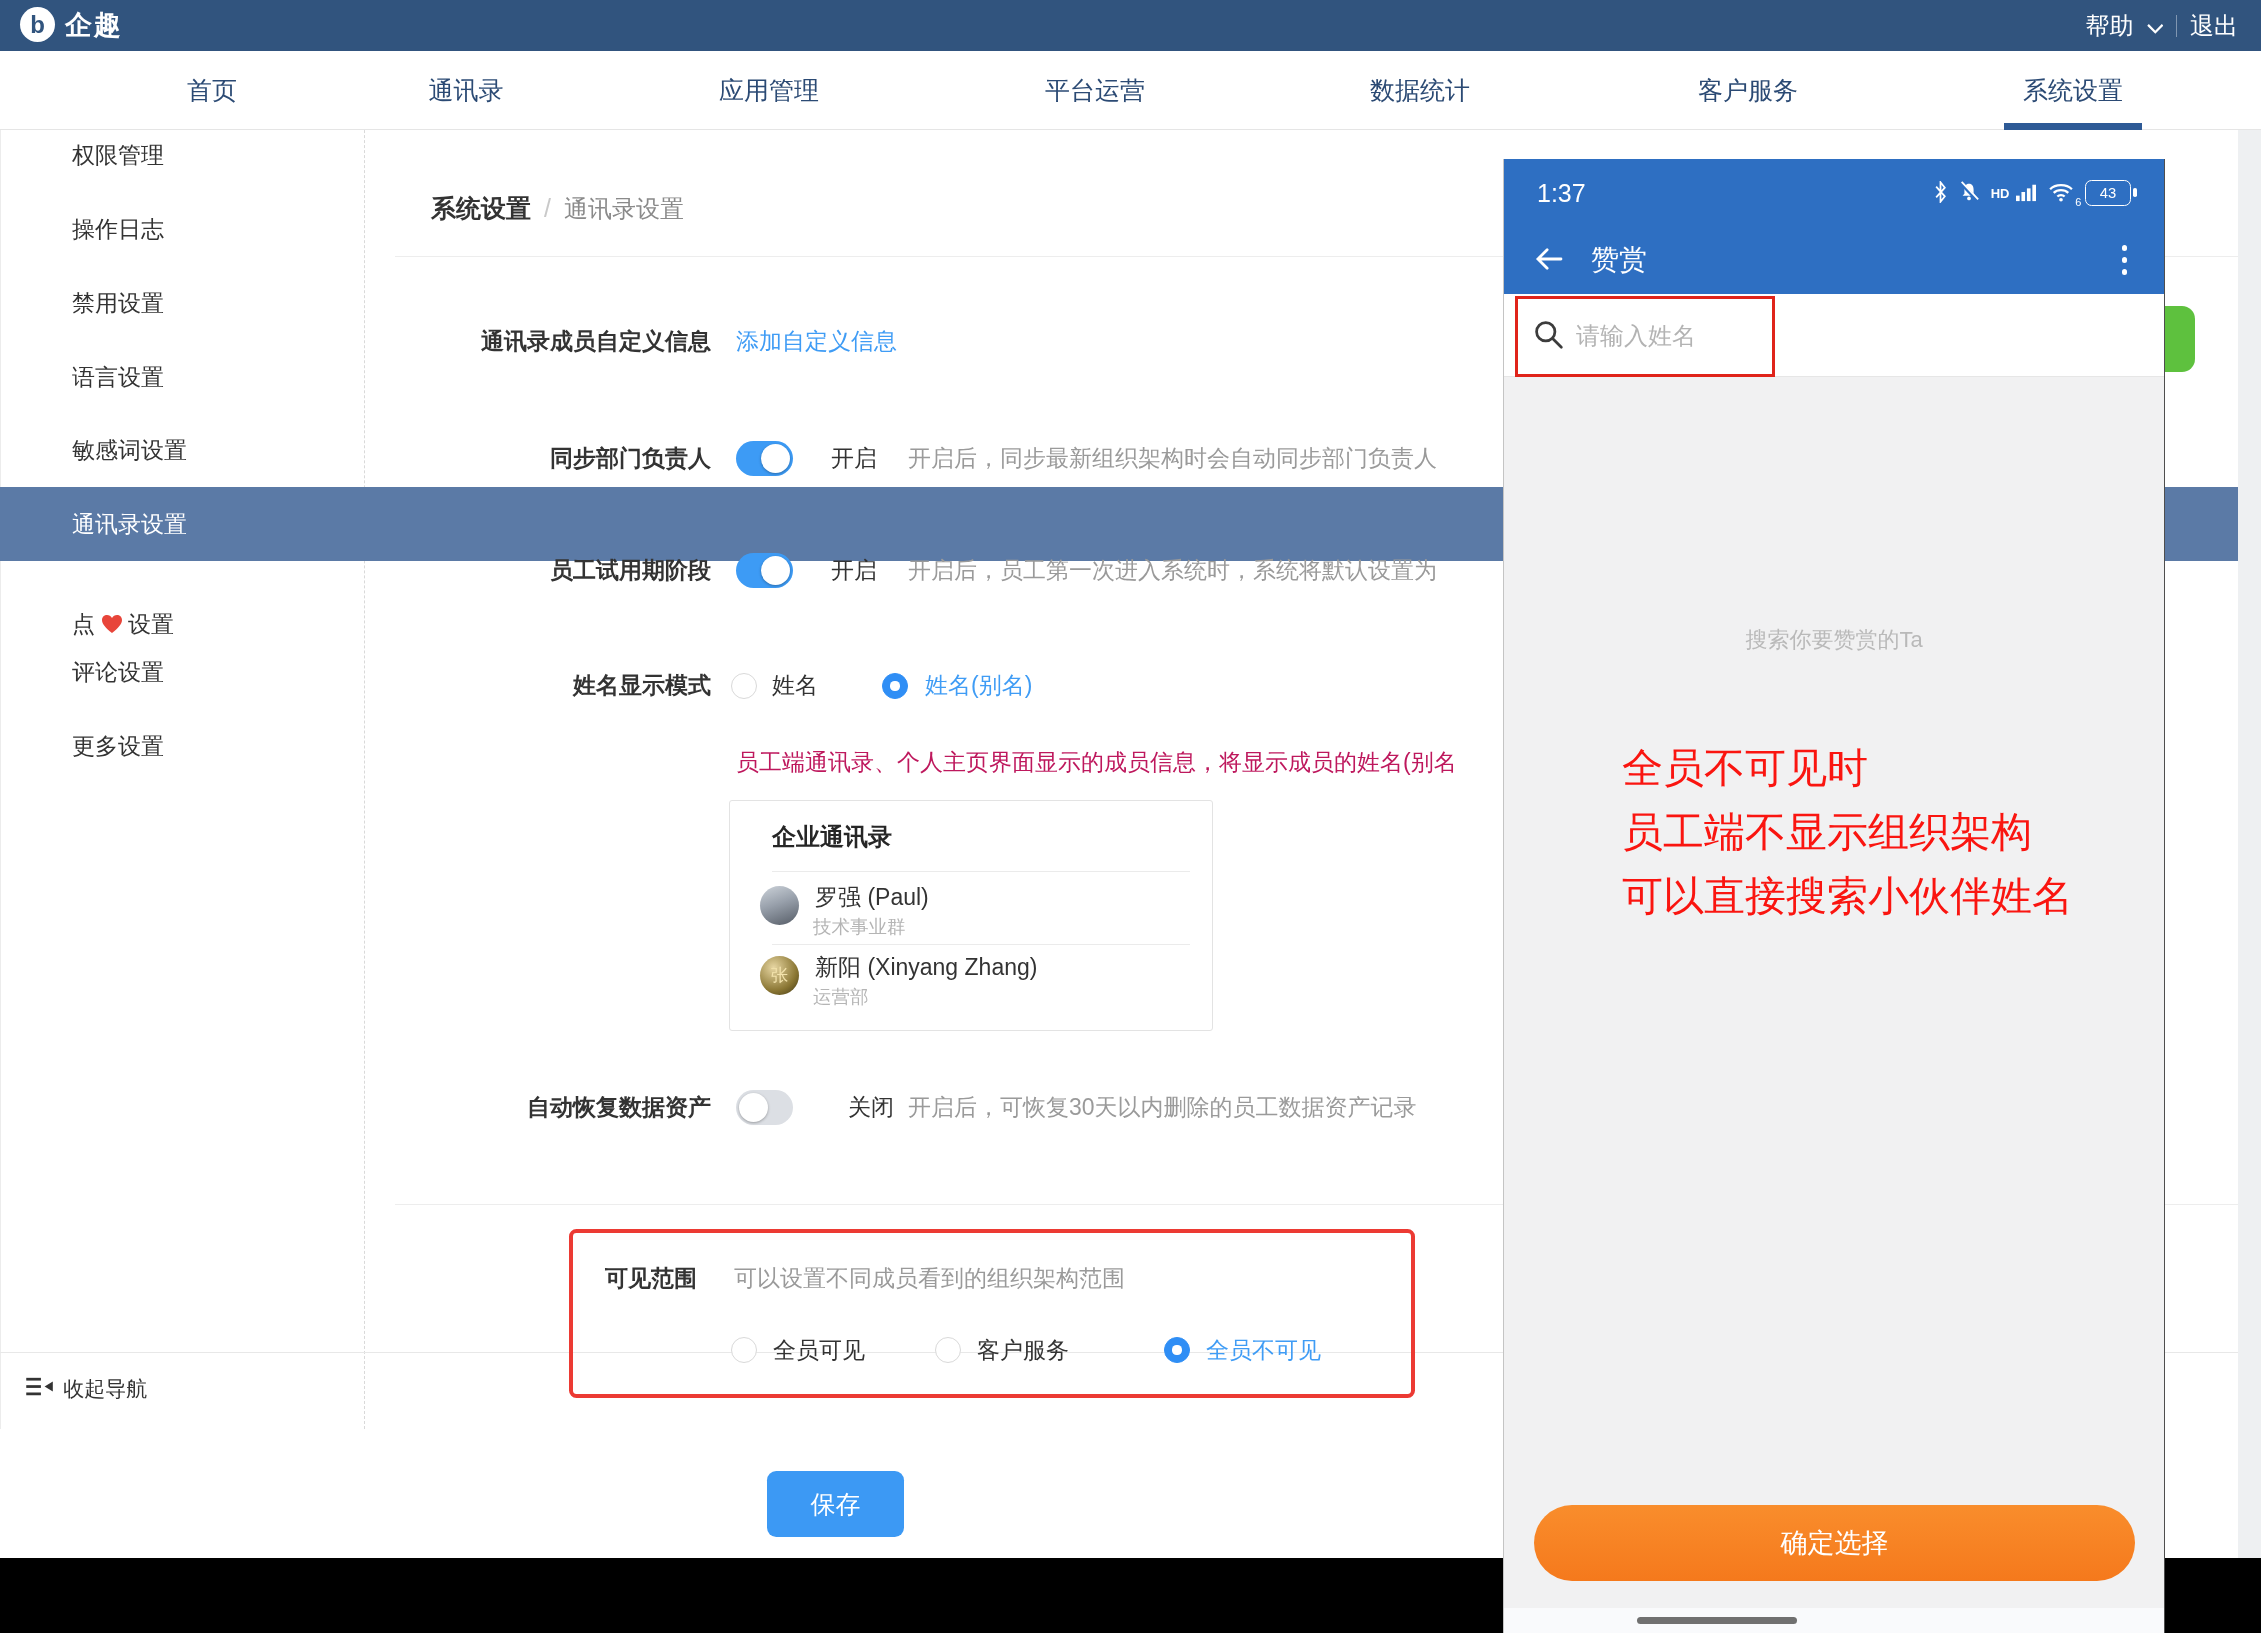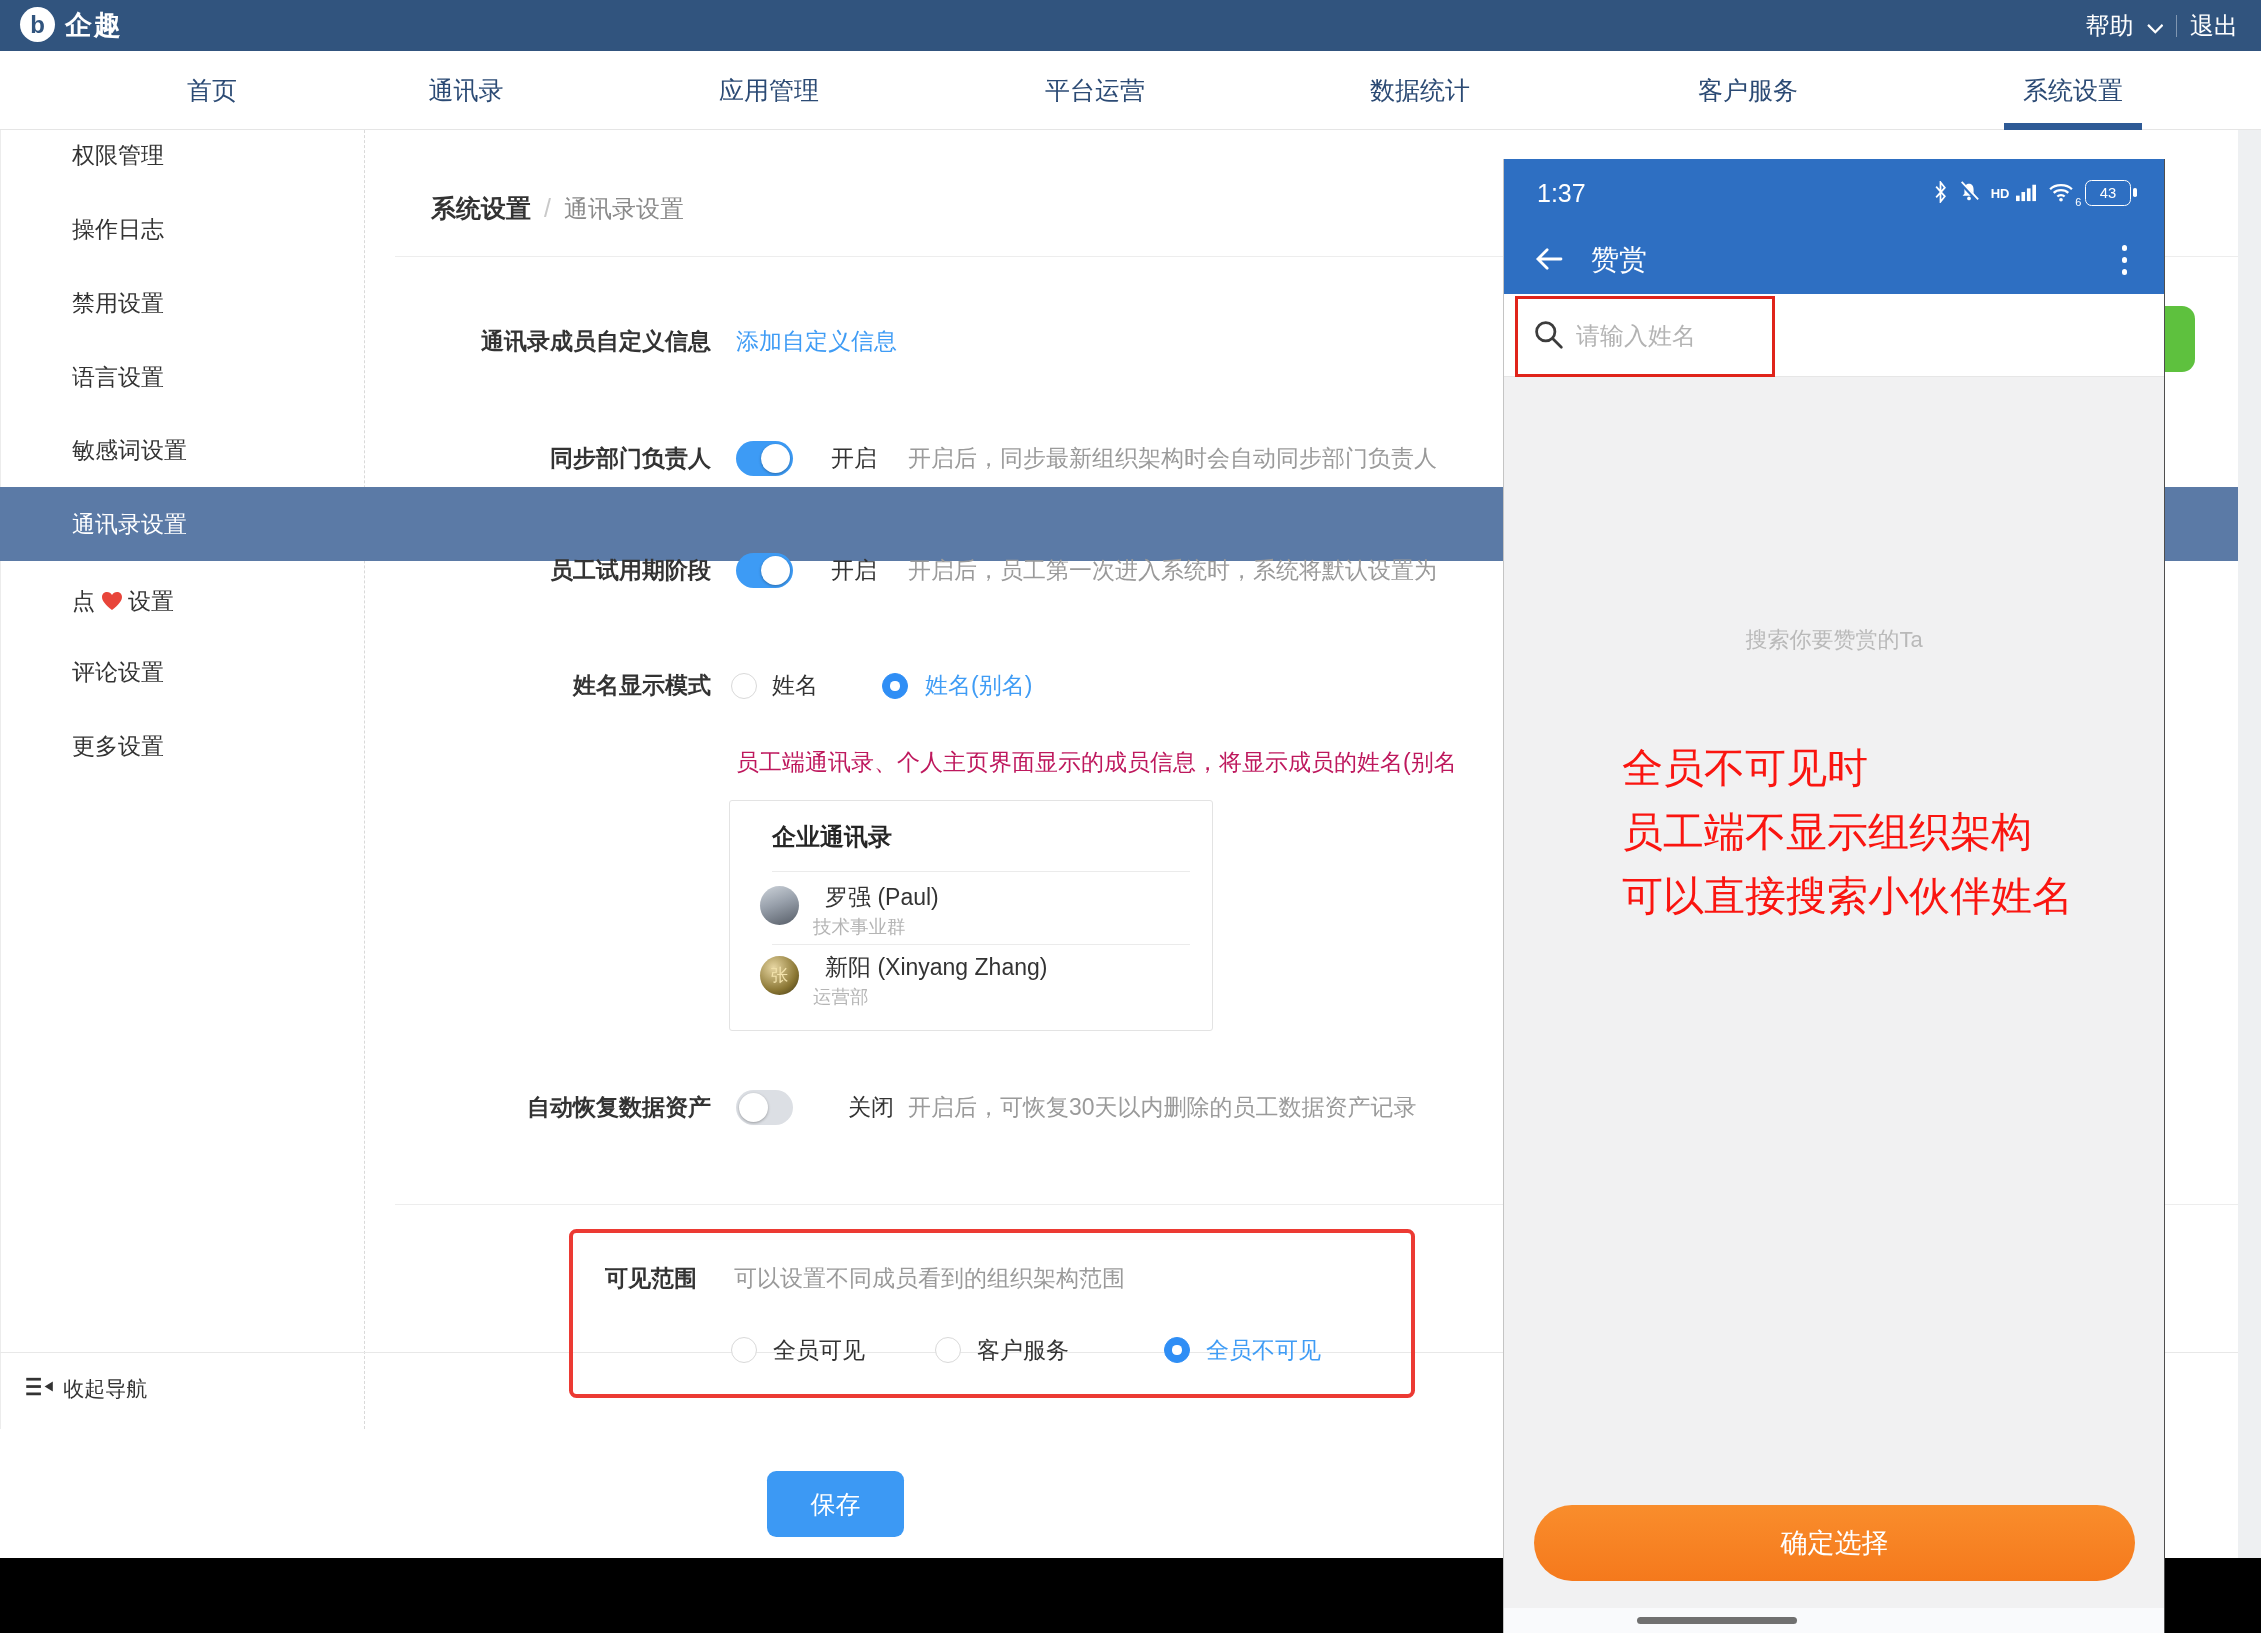--- a/index.html
+++ b/index.html
@@ -53,21 +53,21 @@
   .radio.checked::after{content:"";position:absolute;left:7.4px;top:7.4px;width:9.2px;height:9.2px;border-radius:50%;background:#fff;}
   
   #contact-card{left:729px;top:800px;width:482px;height:229px;background:#fff;
                 border:0.9px solid #e3e3e3;border-radius:3px;z-index:4;}
   #card-title{position:absolute;left:42px;top:20px;font-size:24px;font-weight:700;color:#262626;}
   .card-hr{position:absolute;left:42px;right:22px;height:0.9px;background:#ebebeb;}
   .avatar{position:absolute;left:30px;width:39px;height:39px;border-radius:50%;}
   .avatar.photo{background:linear-gradient(160deg,#cdd3da 0%,#98a0ab 45%,#555c66 100%);}
   .avatar.badge{background:radial-gradient(circle at 35% 30%,#e7d6a2,#8a7633 62%,#3c3312);
                 text-align:center;line-height:39px;color:#f3e3ac;font-size:17.5px;font-family:"Liberation Serif","DejaVu Serif",serif;}
-  .m-name{position:absolute;left:95px;font-size:23px;color:#333;white-space:nowrap;text-align:center;}
+  .m-name{position:absolute;left:85px;font-size:23px;color:#333;white-space:nowrap;text-align:center;}
   .m-dept{position:absolute;left:83px;font-size:18.5px;color:#b5b5b5;white-space:nowrap;}
   
   #visibility-box{left:569px;top:1229px;width:838px;height:161px;border:4.6px solid #ec3a33;border-radius:7.4px;z-index:4;}
   
   #save-btn{left:728px;top:1471px;width:137px;height:66px;background:#3c99f4;border-radius:9.2px;
             color:#fff;font-size:25px;text-align:center;line-height:66px;cursor:pointer;z-index:4;margin-left:39px;}
   
   #right-gutter{left:2238px;top:129px;width:23px;height:1429px;background:#eef0f2;z-index:3;}
   #black-band{left:0;top:1558px;width:2261px;height:76px;background:#000;z-index:5;}
   #green-partial{left:2114px;top:306px;width:81px;height:66px;background:#5ec13e;border-radius:13px;z-index:10;cursor:pointer;}
@@ -133,21 +133,21 @@
   <div id="nav-underline" class="abs"></div>
 
   <div id="sidebar">
     <div class="side-item" style="top:44px">企业设置</div>
     <div class="side-item" style="top:118px">权限管理</div>
     <div class="side-item" style="top:192px">操作日志</div>
     <div class="side-item" style="top:266px">禁用设置</div>
     <div class="side-item" style="top:340px">语言设置</div>
     <div class="side-item" style="top:413px">敏感词设置</div>
     <div class="side-item active" style="top:487px">通讯录设置</div>
-    <div class="side-item" style="top:564px">
+    <div class="side-item" style="top:587px">
       <span>点</span><span class="heart-svg"><svg width="22" height="20" viewBox="0 0 24 22">
             <path d="M12 21 C5 15 1 11 1 6.5 C1 3 3.6 1 6.5 1 C8.8 1 10.9 2.4 12 4.4 C13.1 2.4 15.2 1 17.5 1 C20.4 1 23 3 23 6.5 C23 11 19 15 12 21 Z" fill="#e8453a"></path>
           </svg></span><span>设置</span>
     </div>
     <div class="side-item" style="top:635px">评论设置</div>
     <div class="side-item" style="top:709px">更多设置</div>
     <div id="side-divider" class="abs"></div>
     <div id="collapse-row" class="abs">
       <span>
         <svg width="28" height="22" viewBox="0 0 30 24">

